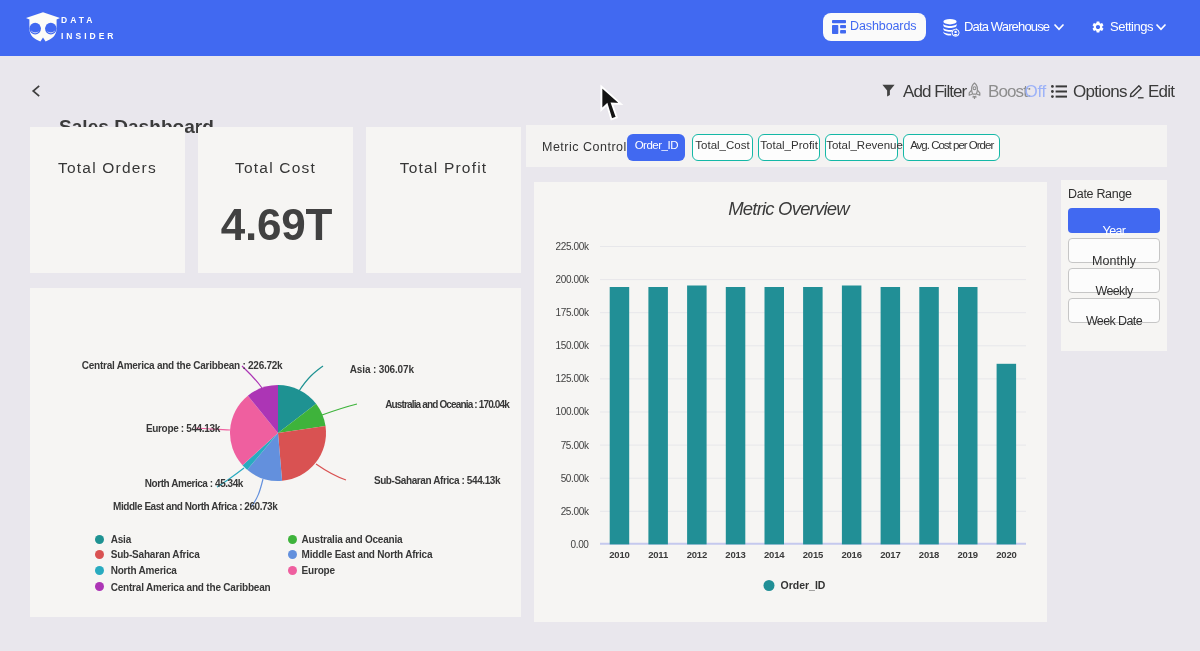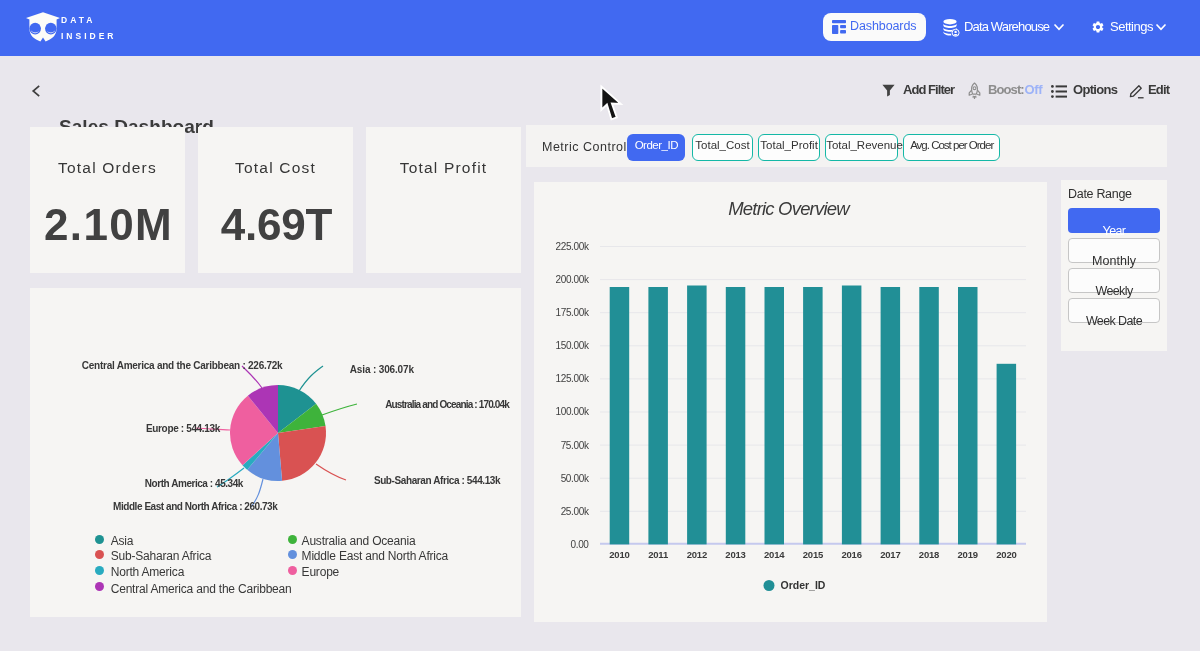--- a/index.html
+++ b/index.html
@@ -7,31 +7,31 @@
 body { font-family:"Liberation Sans",sans-serif; background:#e9e7ed; position:relative; overflow:hidden; }
 .abs { position:absolute; }
 
 #topbar { position:absolute; left:0; top:0; width:1200px; height:55.5px; background:#4169f1; }
 #logotext { position:absolute; left:61px; top:13px; color:#fff; font-size:8.5px; font-weight:bold; letter-spacing:3px; line-height:15.5px; }
 #dashbtn { position:absolute; left:823px; top:13px; width:103px; height:28px; background:#fafafa; border-radius:8px; }
 #dashbtn span { position:absolute; left:27px; top:5.5px; color:#4169f1; font-size:12.5px; font-weight:500; letter-spacing:-0.1px; }
 .navtext { position:absolute; color:#fff; font-size:13px; top:18.5px; font-weight:500; }
 
 #pagetitle { position:absolute; left:59px; top:80px; font-size:19px; font-weight:600; color:#3b3b3b; letter-spacing:0.05px;margin-top:36px; }
-.tooltext { position:absolute; top:81.8px; font-size:13px; font-weight:700; color:#3a3a3a; letter-spacing:-0.7px; }
+.tooltext { position:absolute; top:81.8px; font-size:17px; font-weight:400; color:#3a3a3a; letter-spacing:-0.7px; }
 
 .kpi { position:absolute; top:127px; width:155px; height:146px; background:#f6f5f3; }
 .kpi .t { position:absolute; width:100%; text-align:center; top:32.5px; font-size:15.5px; line-height:15.5px; color:#363636; letter-spacing:1.2px; }
 .kpi .v { position:absolute; left:1px; width:100%; text-align:center; top:76px; font-size:44px; line-height:44px; font-weight:600; color:#414141; letter-spacing:1.3px; }
 
 
 #piecard { position:absolute; left:30px; top:288px; width:491px; height:329px; background:#f6f5f3; }
 #pietitle { position:absolute; width:491px; text-align:center; top:15px; font-size:18.5px; color:#3b3b3b; letter-spacing:-1.05px; }
 .plabel { position:absolute; font-size:10px; font-weight:bold; color:#383838; white-space:nowrap;padding-left:26px; }
-.lgrow { position:absolute; font-size:12px; font-weight:normal; color:#383838; white-space:nowrap; letter-spacing:-0.2px; }
+.lgrow { position:absolute; font-size:10px; font-weight:bold; color:#383838; white-space:nowrap; letter-spacing:-0.2px; }
 .dot { position:absolute; width:9px; height:9px; border-radius:50%; }
 
 #metricbar { position:absolute; left:526px; top:125px; width:641px; height:42px; background:#f4f3f2; }
 #metricbar .lbl { position:absolute; left:16px; top:14.5px; font-size:12.5px; color:#333; letter-spacing:0.5px; }
 .mbtn { position:absolute; top:9px; height:26.5px; border-radius:6px; font-size:11.5px; letter-spacing:-0.5px; color:#333; background:#fdfdfd; border:1px solid #14b8a6; text-align:center; line-height:21.5px; }
 .mbtn.sel { background:#4169f1; color:#fff; border:none; line-height:23.5px; }
 
 #chartcard { position:absolute; left:534px; top:182px; width:513px; height:440px; background:#f6f5f3; }
 #charttitle { position:absolute; left:-2px; width:513px; text-align:center; top:16px; font-size:18.5px; color:#3b3b3b; letter-spacing:-0.8px;font-style:italic; }
 
@@ -117,21 +117,20 @@
 </svg>
 <div class="tooltext" style="left:1073px">Options</div>
 <svg class="abs" style="left:1129px;top:83px" width="16" height="16" viewBox="0 0 17 17">
   <path d="M2 11.5 L10.5 3 L13 5.5 L4.5 14 L1.5 14.5 Z" fill="none" stroke="#3a3a3a" stroke-width="1.4" stroke-linejoin="round"></path>
   <path d="M9.5 15.7 L15.5 15.7" stroke="#3a3a3a" stroke-width="1.4"></path>
 </svg>
 <div class="tooltext" style="left:1148px;letter-spacing:-0.8px">Edit</div>
 
 <div class="kpi" style="left:30px">
     <div class="t">Total Orders</div>
-    <div class="v"><span>2.10M</span></div>
   </div>
 <div class="kpi" style="left:198px">
     <div class="t">Total Cost</div>
     <div class="v" style="letter-spacing:-0.2px"><span>4.69T</span></div>
   </div>
 <div class="kpi" style="left:366px">
     <div class="t">Total Profit</div>
   </div>
 
 <div id="piecard">

